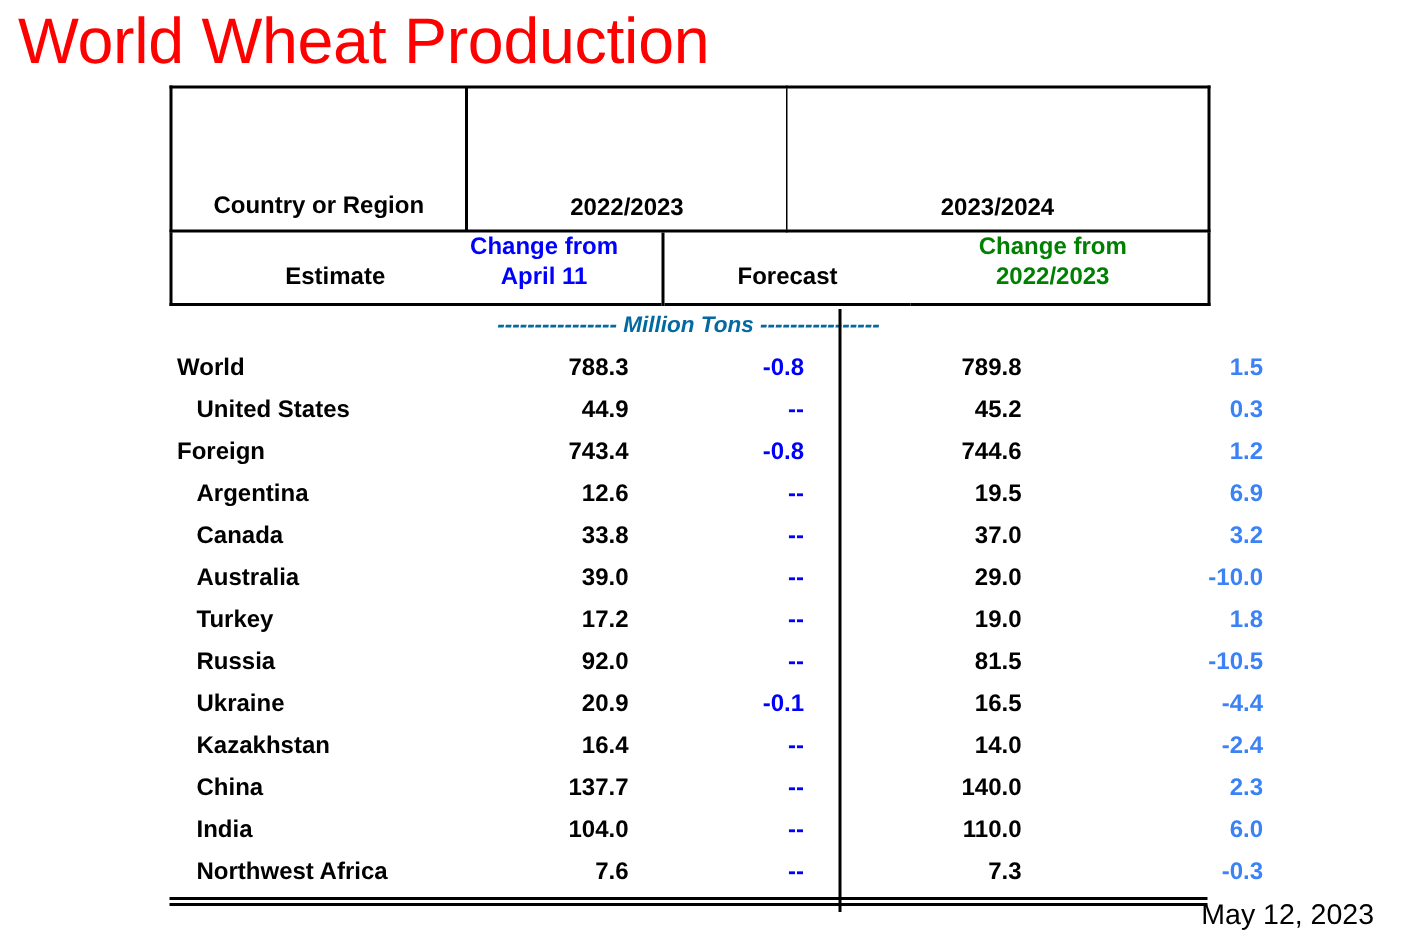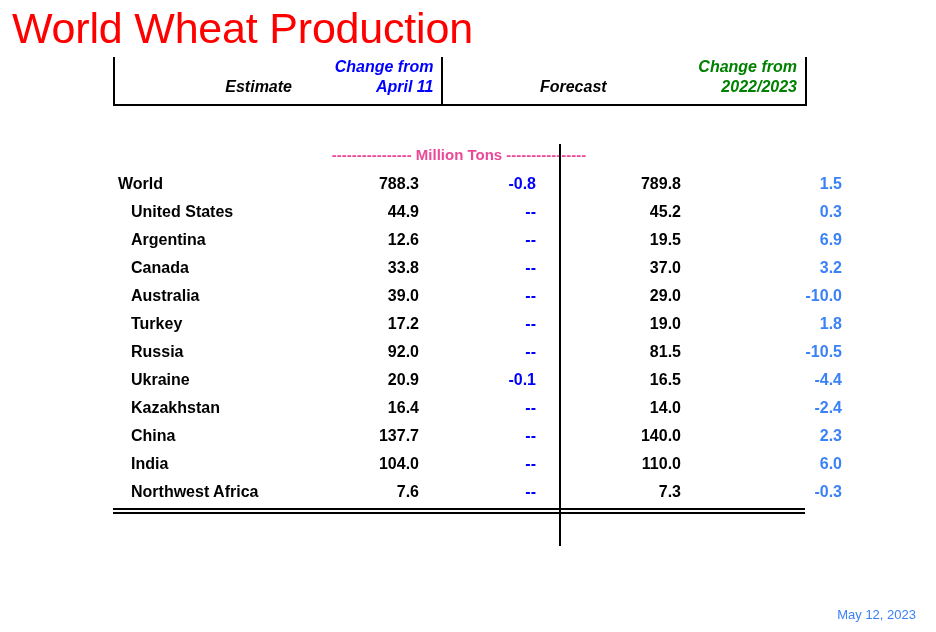--- a/index.html
+++ b/index.html
@@ -68,41 +68,40 @@
     border-right: 2px solid #000;
   }
   .cell-span {
     text-align: center;
     padding: 4px 0 5px 0;
     border-bottom: 1px solid #000;
   }
   .cell-sub {
     vertical-align: bottom;
     padding-bottom: 6px;
-    text-align: right;
+    text-align: center;
     line-height: 1.28;
-    font-style: italic;
   }
   .blue  { color: #0000ff; }
   .green { color: #008000; }
   .sep-left { border-left: 2px solid #000; }
 
   .two-line { display: block; }
 
   
   .units-row {
     position: relative;
     height: 28px;
     font-size: 15px;
     font-weight: bold;
-    color: #ec4899;
+    font-style: italic;
+    color: #0369a1;
     text-align: center;
     padding-top: 4px;
     box-sizing: border-box;
-    margin-top: 36px;
   }
   .units-row .units-text { display: inline-block; }
 
   
   .body-wrap {
     position: relative;
   }
   .divider-v {
     position: absolute;
     left: 446px;
@@ -138,33 +137,40 @@
     border-bottom: 2px solid #000;
     height: 2px;
     width: 100%;
   }
 
   
   .date-stamp {
     position: absolute;
     right: 20px;
     bottom: 10px;
-    font-size: 13px;
-    color: #3b82f6;
+    font-size: 19px;
+    color: #000000;
     font-weight: normal;
     margin-top: 36px;
   }
 </style>
 </head>
 <body>
 
 <div class="page-title">World Wheat Production</div>
 
 <div class="table-area">
 
+  <div class="hdr">
+    <div class="hdr-row">
+      <div class="hdr-cell cell-country" rowspan="2" style="border-top:none;border-left:none;border-bottom:none;">Country or Region</div>
+      <div class="hdr-cell cell-span col-est-span" style="width:212px;border-top:none;">2022/2023</div>
+      <div class="hdr-cell cell-span col-fcst-span" style="width:280px;border-top:none;border-right:none;">2023/2024</div>
+    </div>
+  </div>
 
   <div class="hdr" style="border-top:none;">
     <div class="hdr-row">
       <div class="hdr-cell cell-sub col-est" style="border:none;border-right:none;width:101px;padding-left:40px;">
         <span class="two-line"></span>
         <span class="two-line">Estimate</span>
       </div>
       <div class="hdr-cell cell-sub col-chg1 blue" style="border:none;width:111px;padding-right:8px;">
         <span class="two-line">Change from</span>
         <span class="two-line">April 11</span>
@@ -196,20 +202,27 @@
             <td class="c-chg2">1.5</td>
           </tr>
           <tr>
             <td class="c-name indent">United States</td>
             <td class="c-est">44.9</td>
             <td class="c-chg1">--</td>
             <td class="c-fcst">45.2</td>
             <td class="c-chg2">0.3</td>
           </tr>
           <tr>
+            <td class="c-name">Foreign</td>
+            <td class="c-est">743.4</td>
+            <td class="c-chg1">-0.8</td>
+            <td class="c-fcst">744.6</td>
+            <td class="c-chg2">1.2</td>
+          </tr>
+          <tr>
             <td class="c-name indent">Argentina</td>
             <td class="c-est">12.6</td>
             <td class="c-chg1">--</td>
             <td class="c-fcst">19.5</td>
             <td class="c-chg2">6.9</td>
           </tr>
           <tr>
             <td class="c-name indent">Canada</td>
             <td class="c-est">33.8</td>
             <td class="c-chg1">--</td>

